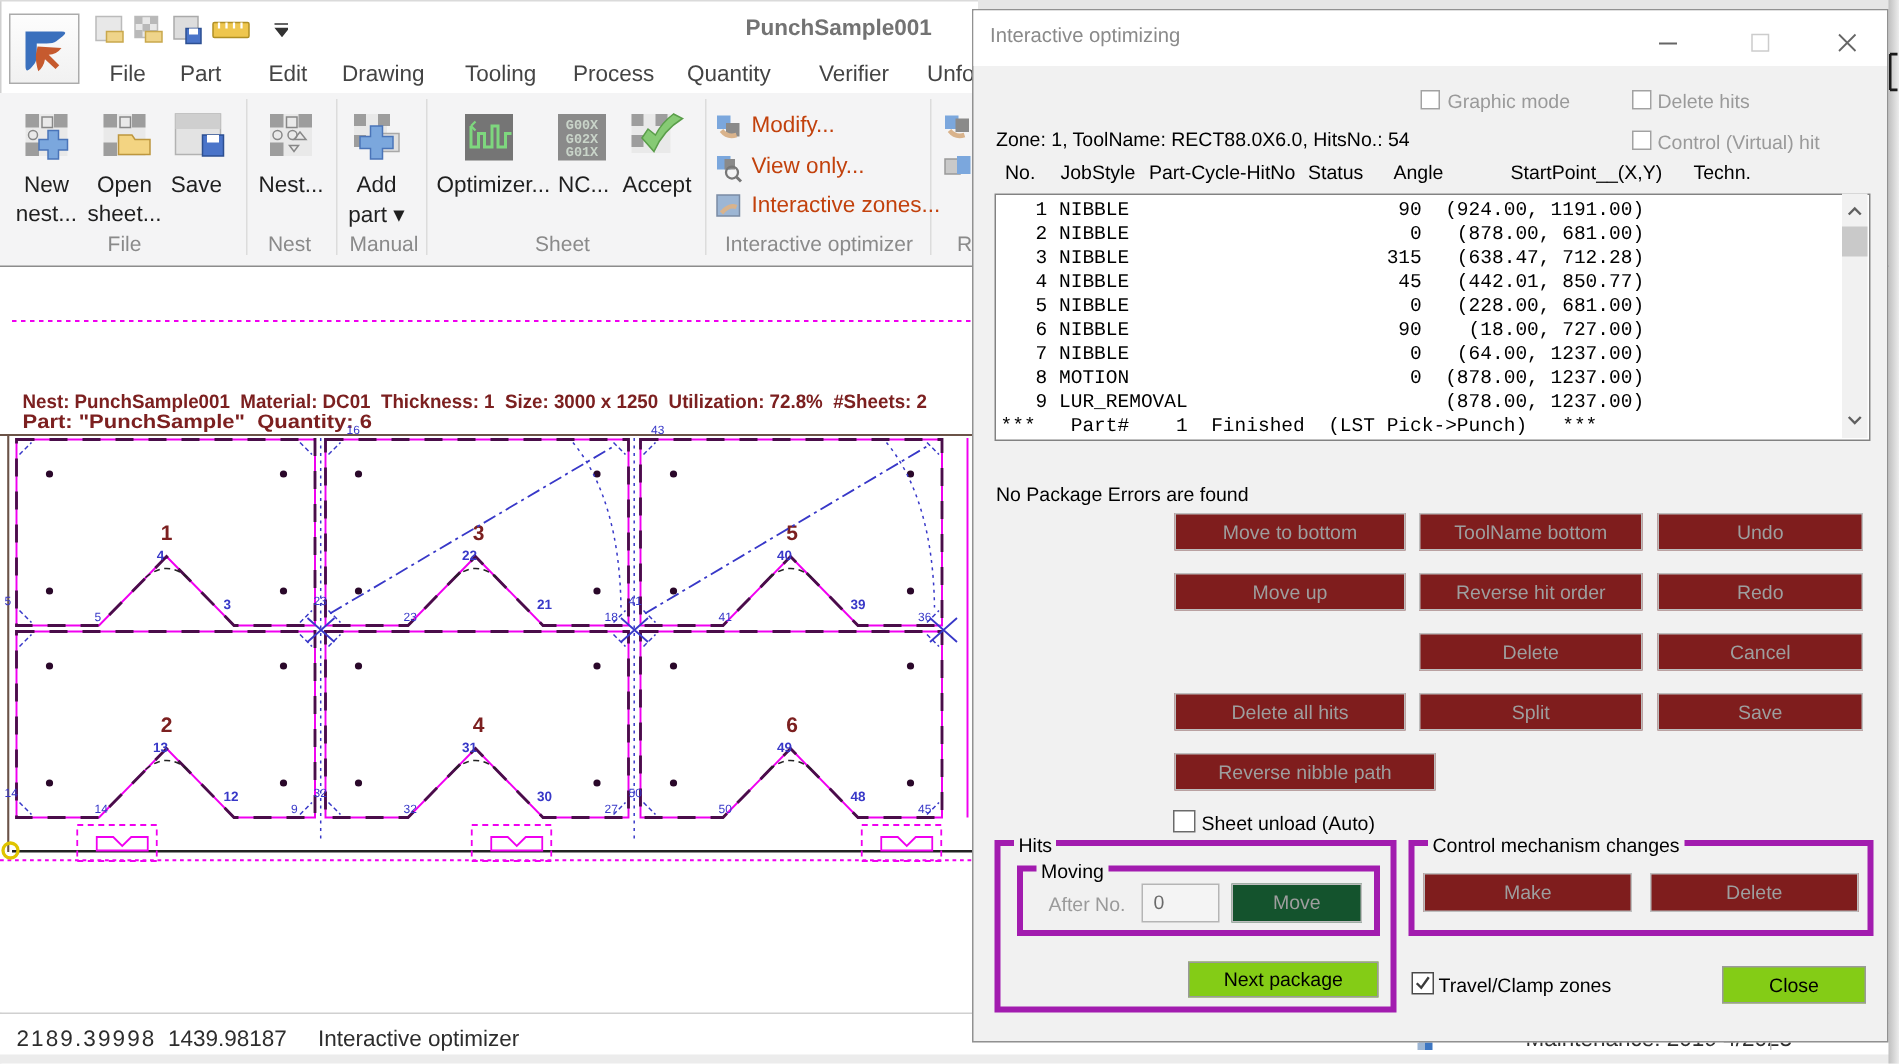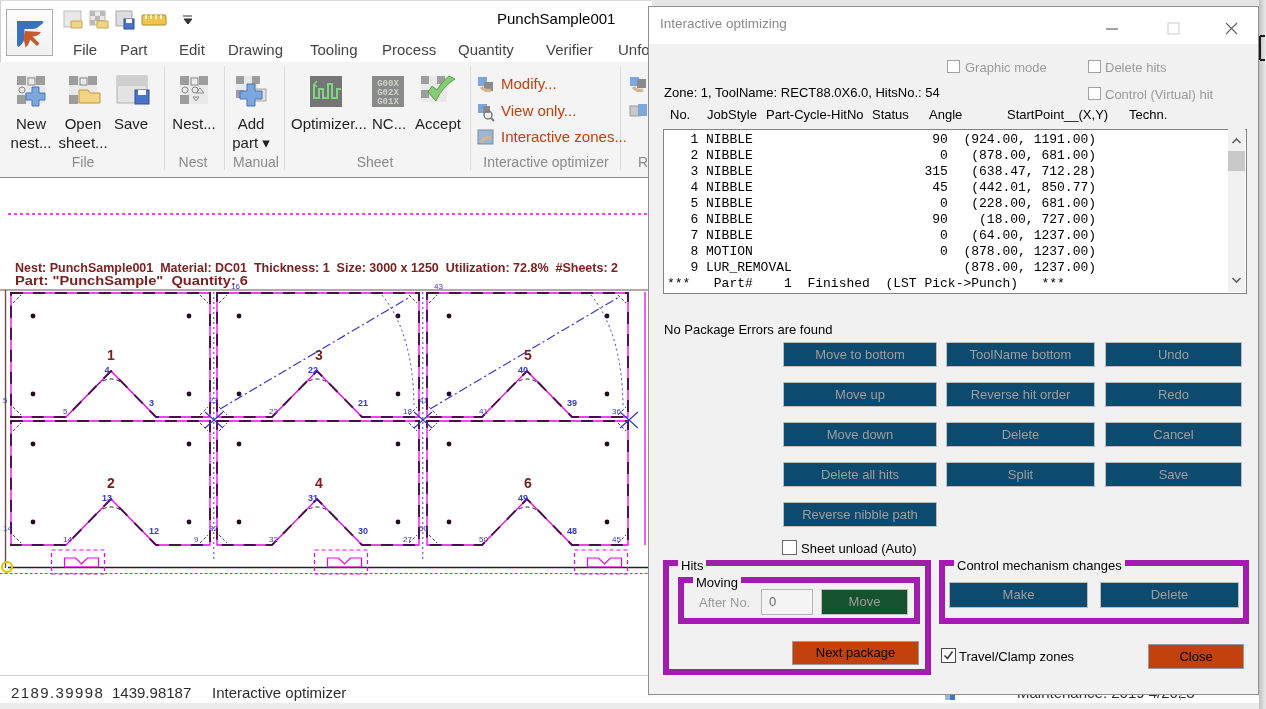--- a/index.html
+++ b/index.html
@@ -1,21 +1,21 @@
 <!DOCTYPE html>
 <html><head><meta charset="utf-8">
 <style>
 * { margin:0; padding:0; box-sizing:border-box; }
 html,body { width:1266px; height:709px; overflow:hidden; background:#fff;
   font-family:"Liberation Sans", sans-serif; }
 .abs { position:absolute; }
 #titlebar { left:0; top:0; width:1266px; height:62px; background:#fff; }
 #appbtn { left:6px; top:9px; width:47px; height:47px; border:1px solid #ababab;
   background:linear-gradient(#fdfdfd,#f1f1f1); }
-#wtitle { left:497px; top:10px; font-size:15px; font-weight:normal; color:#000000; }
+#wtitle { left:497px; top:10px; font-size:15px; font-weight:bold; color:#737373; }
 .tab { top:41px; font-size:15px; color:#444; }
 #ribbon { left:0; top:62px; width:1266px; height:116px; background:#f4f4f5;
   border-bottom:1px solid #8c8c8c; }
 .rsep { position:absolute; top:4px; height:104px; width:1px; background:#dcdcdc; }
 .rlab1 { position:absolute; top:53px; font-size:15px; color:#1f1f1f; text-align:center; }
 .rlab2 { position:absolute; top:72px; font-size:15px; color:#1f1f1f; text-align:center; }
 .glab { position:absolute; top:92px; font-size:14px; color:#8a8a8a; text-align:center; }
 .smalllab { position:absolute; font-size:15px; color:#c2410c; }
 #canvas { left:0; top:178px; width:1266px; height:497px; background:#fff; }
 #statusbar { left:0; top:675px; width:1266px; height:34px; background:#fff;
@@ -28,25 +28,25 @@
 #dlgtitle { left:0; top:0; width:609px; height:37px; background:#fff; }
 #dlgtitle span { position:absolute; left:11px; top:9px; font-size:13.5px; color:#8a8a8a; }
 .cb { position:absolute; width:13px; height:13px; background:#fff; border:1px solid #a2a2a2; }
 .gray { color:#9a9a9a; }
 #listbox { left:14px; top:122px; width:584px; height:165px; background:#fff;
   border:1px solid #828282; }
 .lrow { position:absolute; left:18px; font-family:"Liberation Mono", monospace;
   font-size:13px; white-space:pre; color:#000; line-height:15px; }
 #lsb { position:absolute; right:1px; top:1px; width:17px; height:163px; background:#f1f1f1; }
 #lsb .thumb { position:absolute; left:0; width:17px; height:20px; background:#c9c9c9; }
-.dbtn { position:absolute; height:25px; background:#0c4a6e; border:1px solid #bdbdbd;
+.dbtn { position:absolute; height:25px; background:#7f1d1d; border:1px solid #bdbdbd;
   color:#9e9e9e; text-align:center; line-height:23px; font-size:13px; }
-.ebtn { position:absolute; background:#c2410c; border:1px solid #9a9a9a;
+.ebtn { position:absolute; background:#84cc16; border:1px solid #9a9a9a;
   color:#000; text-align:center; font-size:13px; }
-.grp { position:absolute; border:6px solid #a21caf; }
+.grp { position:absolute; border:4px solid #a21caf; }
 .grp > span { position:absolute; left:9px; top:-8px; background:#f1f1f1; padding:0 3px; }
 </style></head>
 <body>
 <div class="abs" id="titlebar"></div>
 <div class="abs" style="left:0;top:0;width:1px;height:709px;background:#d0d0d0"></div>
 <div class="abs" style="left:0;top:0;width:653px;height:1px;background:#dadada"></div>
 <div class="abs" id="appbtn">
 <svg width="45" height="45" viewBox="0 0 45 45">
 <path d="M10 11 L34 11 Q38.5 11 35 14 L30.5 17.5 Q28.5 19 24 19 L17.5 19 L17.5 26 Q17.5 30.5 16 32.5 L13.5 35.5 Q10 39 10 34 Z" fill="#3a70bd"></path>
 <path d="M18 21 L34 22 Q30.5 26.5 25.5 26.5 L32.5 33.5 L30 36 L23 29.5 Q22 35 18.5 37.5 Q16.5 31 17 26 Z" fill="#c65a2e"></path>
@@ -393,27 +393,26 @@
 </svg>
 <div class="thumb" style="top:22px"></div>
 </div>
 <div class="abs" style="left:15px;top:315px">No Package Errors are found</div>
 <div class="dbtn" style="left:134px;top:335px;width:154px">Move to bottom</div>
 <div class="dbtn" style="left:297px;top:335px;width:149px">ToolName bottom</div>
 <div class="dbtn" style="left:456px;top:335px;width:137px">Undo</div>
 <div class="dbtn" style="left:134px;top:375px;width:154px">Move up</div>
 <div class="dbtn" style="left:297px;top:375px;width:149px">Reverse hit order</div>
 <div class="dbtn" style="left:456px;top:375px;width:137px">Redo</div>
-<div class="dbtn" style="left:134px;top:415px;width:154px">Move down</div>
 <div class="dbtn" style="left:297px;top:415px;width:149px">Delete</div>
 <div class="dbtn" style="left:456px;top:415px;width:137px">Cancel</div>
 <div class="dbtn" style="left:134px;top:455px;width:154px">Delete all hits</div>
 <div class="dbtn" style="left:297px;top:455px;width:149px">Split</div>
 <div class="dbtn" style="left:456px;top:455px;width:137px">Save</div>
-<div class="dbtn" style="left:134px;top:495px;width:154px">Reverse nibble path</div>
+<div class="dbtn" style="left:134px;top:495px;width:174px">Reverse nibble path</div>
 <div class="cb" style="left:133px;top:533px;width:15px;height:15px;border-color:#6a6a6a"></div>
 <div class="abs" style="left:152px;top:534px">Sheet unload (Auto)</div>
 <div class="grp" style="left:14px;top:553px;width:268px;height:115px">
       <span>Hits</span>
     </div>
 <div class="grp" style="left:29px;top:570px;width:242px;height:47px">
       <span>Moving</span>
     </div>
 <div class="abs gray" style="left:50px;top:588px">After No.</div>
 <div class="abs" style="left:112px;top:582px;width:52px;height:26px;background:#f4f4f4;border:1px solid #b5b5b5;padding:4px 0 0 7px;color:#6a6a6a">0</div>

